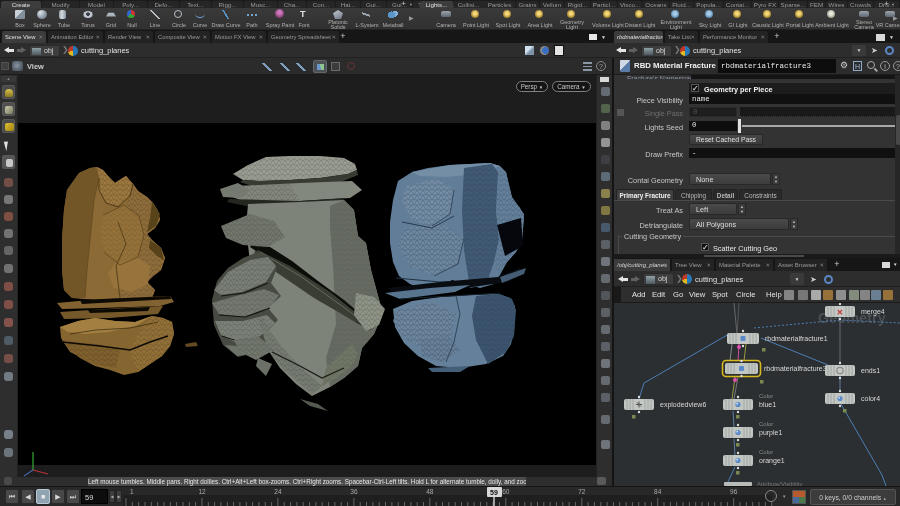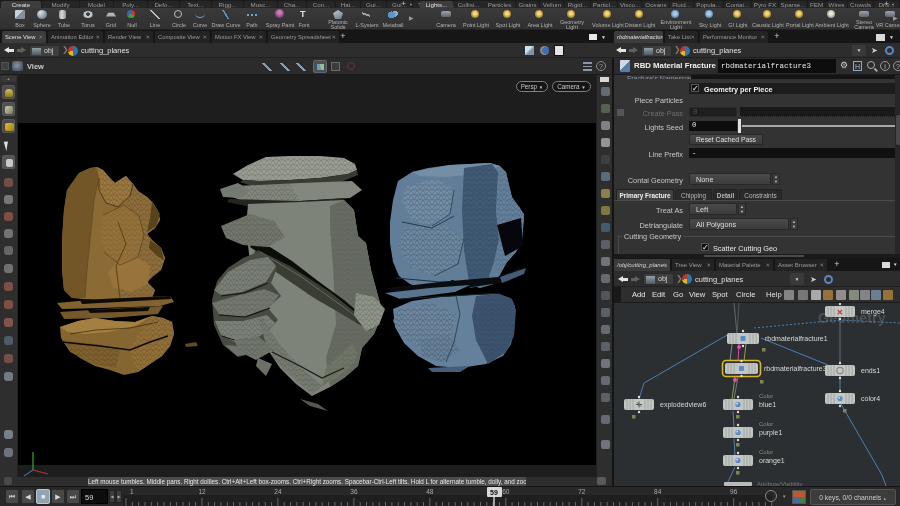--- a/index.html
+++ b/index.html
@@ -446,35 +446,38 @@
         <div class="abs" style="left:260px;top:11px;width:4px;height:1.5px;background:#aaa;transform:rotate(45deg);"></div>
 <div class="abs" style="left:266px;top:3px;width:10px;height:10px;border:1px solid #999;border-radius:50%;color:#bbb;font-size:7px;line-height:10px;text-align:center;">i</div>
 <div class="abs" style="left:279px;top:3px;width:10px;height:10px;border:1px solid #999;border-radius:50%;color:#bbb;font-size:7px;line-height:10px;text-align:center;">?</div>
 </div>
 <div class="abs" style="left:0;top:0;width:288px;height:200px;overflow:hidden;">
         <div class="abs nw" style="left:13px;top:17px;width:64px;height:4px;overflow:hidden;color:#8a93a8;font-size:7px;">Fracture's Namespace</div>
         <div class="abs" style="left:77px;top:17px;width:205px;height:4px;background:#141414;"></div>
         <div class="abs" style="left:75px;top:25px;width:210px;height:11px;background:#1c1c1c;"></div>
         <div class="abs" style="left:77px;top:26px;width:8px;height:8px;background:#111;border:1px solid #555;color:#fff;font-size:8px;line-height:8px;">✓</div>
         <span class="abs nw" style="left:90px;top:27px;color:#f0f0f0;font-size:7.3px;font-weight:bold;">Geometry per Piece</span>
-        <span class="abs nw" style="left:0;top:38px;width:69px;text-align:right;color:#c8c8c8;font-size:7.3px;">Piece Particles</span>
+        <span class="abs nw" style="left:0;top:38px;width:69px;text-align:right;color:#c8c8c8;font-size:7.3px;">Piece Visibility</span>
+        <div class="abs" style="left:75px;top:36px;width:210px;height:10px;background:#101010;">
+          <span class="mono abs nw" style="left:3px;top:1px;color:#e8e8e8;font-size:7.3px;">name</span>
+        </div>
         <div class="abs" style="left:3px;top:51px;width:7px;height:7px;background:#555;"></div>
-        <span class="abs nw" style="left:0;top:51px;width:69px;text-align:right;color:#6f6f6f;font-size:7.3px;">Create Pass</span>
+        <span class="abs nw" style="left:0;top:51px;width:69px;text-align:right;color:#6f6f6f;font-size:7.3px;">Single Pass</span>
         <div class="abs" style="left:75px;top:49px;width:48px;height:10px;background:#1e1e1e;border:1px solid #2a2a2a;">
           <span class="mono abs" style="left:3px;top:0px;color:#555;font-size:7.3px;">0</span>
         </div>
         <div class="abs" style="left:126px;top:49px;width:158px;height:10px;background:#191919;border-bottom:1px dotted #3a3a3a;"></div>
         <span class="abs nw" style="left:0;top:65px;width:69px;text-align:right;color:#c8c8c8;font-size:7.3px;">Lights Seed</span>
         <div class="abs" style="left:75px;top:63px;width:48px;height:10px;background:#0d0d0d;">
           <span class="mono abs" style="left:3px;top:0px;color:#e8e8e8;font-size:7.3px;">0</span>
         </div>
         <div class="abs" style="left:124px;top:61px;width:3px;height:14px;background:#e0e0e0;"></div>
         <div class="abs" style="left:128px;top:67px;width:156px;height:1.5px;background:#a8a8a8;"></div>
         <div class="abs nw" style="left:75px;top:76px;width:74px;height:11px;background:linear-gradient(#484848,#3a3a3a);border:1px solid #282828;border-radius:2px;color:#e0e0e0;font-size:6.8px;line-height:10px;text-align:center;">Reset Cached Pass</div>
-        <span class="abs nw" style="left:0;top:92px;width:69px;text-align:right;color:#c8c8c8;font-size:7.3px;">Line Prefix</span>
+        <span class="abs nw" style="left:0;top:92px;width:69px;text-align:right;color:#c8c8c8;font-size:7.3px;">Draw Prefix</span>
         <div class="abs" style="left:75px;top:90px;width:210px;height:10px;background:#101010;">
           <span class="mono abs" style="left:3px;top:1px;color:#e8e8e8;font-size:7.3px;">-</span>
         </div>
         <span class="abs nw" style="left:0;top:118px;width:69px;text-align:right;color:#c8c8c8;font-size:7.3px;">Contai Geometry</span>
         <div class="abs" style="left:75px;top:115px;width:82px;height:12px;background:linear-gradient(#4a4a4a,#3c3c3c);border:1px solid #282828;border-radius:2px;">
           <span class="abs nw" style="left:6px;top:1px;color:#ddd;font-size:7.3px;">None</span>
         </div>
         <div class="abs" style="left:158px;top:115px;width:8px;height:12px;background:#3c3c3c;border:1px solid #282828;color:#bbb;font-size:4px;line-height:5px;text-align:center;">▲<br>▼</div>
         <div class="abs nw" style="left:2px;top:131px;width:58px;height:11px;background:#404040;border:1px solid #222;border-bottom:none;border-radius:2px 2px 0 0;color:#f0f0f0;font-weight:bold;font-size:6.4px;line-height:11px;text-align:center;overflow:hidden;">Primary Fracture</div>
         <div class="abs nw" style="left:61px;top:131px;width:37px;height:11px;background:#2a2a2a;border:1px solid #222;border-bottom:none;border-radius:2px 2px 0 0;color:#b8b8b8;font-weight:normal;font-size:6.4px;line-height:11px;text-align:center;overflow:hidden;">Chipping</div>

